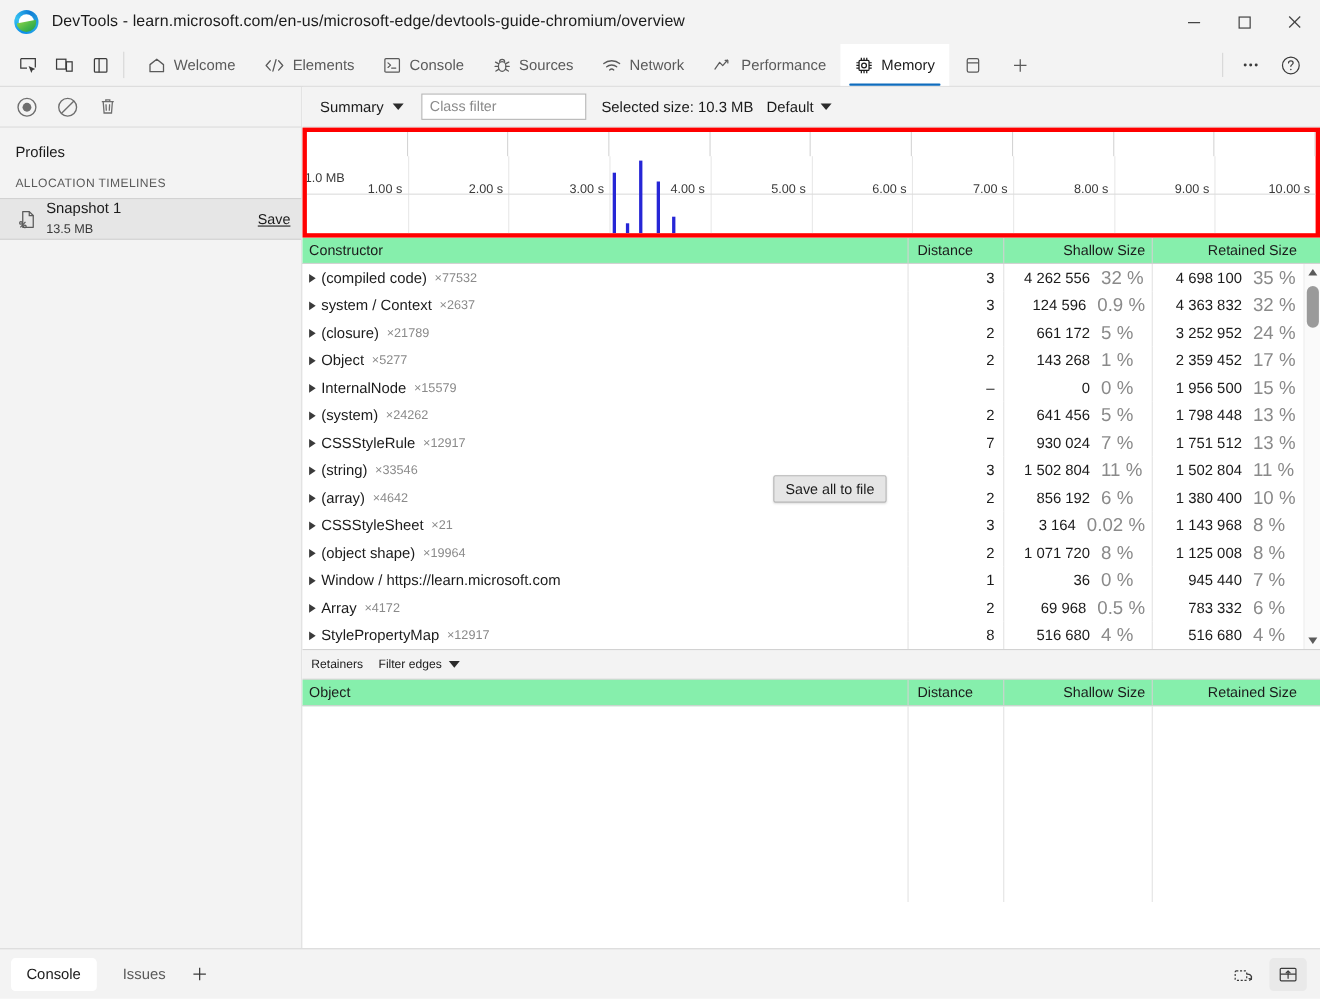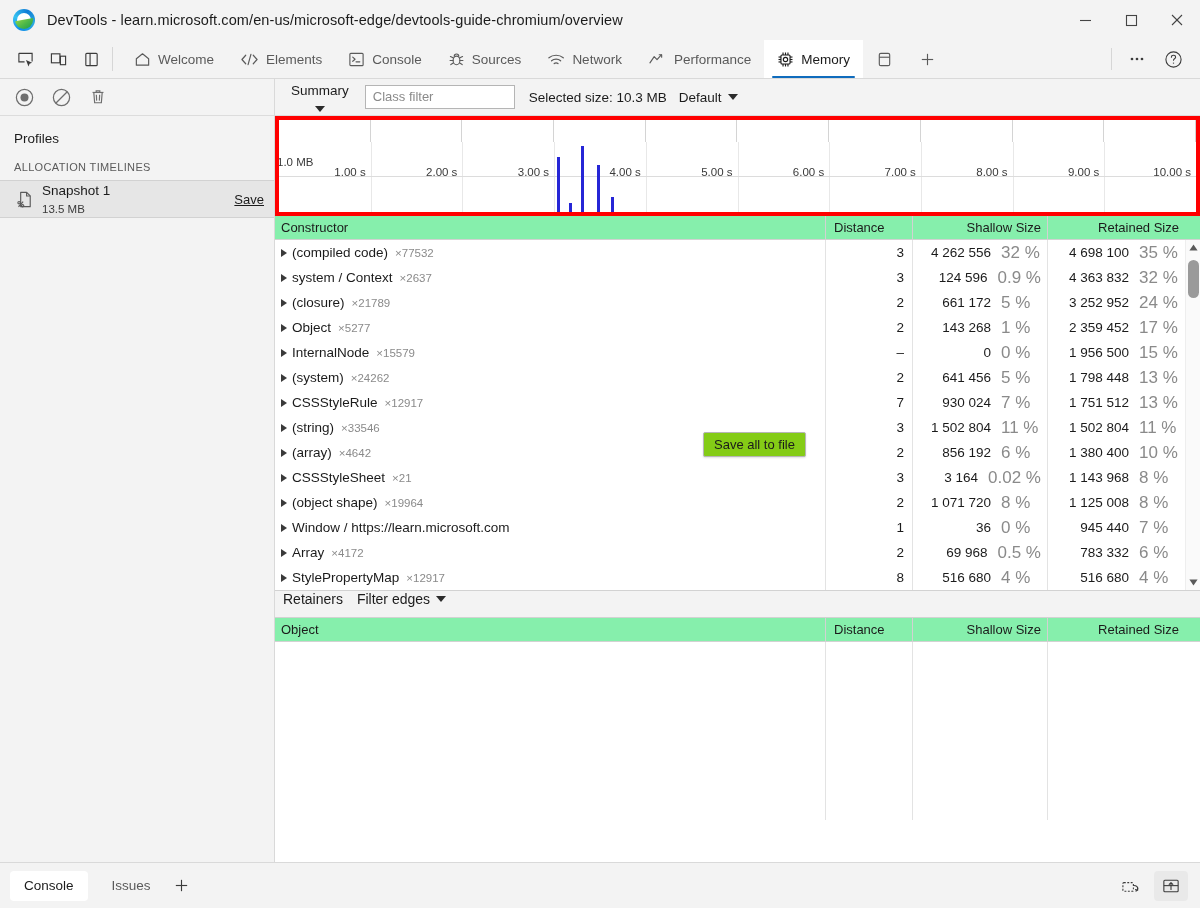--- a/index.html
+++ b/index.html
@@ -98,21 +98,21 @@
     margin-left:auto; font-size:13px; color:#1b1b1b; text-decoration:underline;
   }
 
   
   .main { position:absolute; left:275px; top:79px; width:925px; height:783px; background:#ffffff; }
 
   .mtoolbar {
     height:37px; display:flex; align-items:center; gap:0; padding-left:8px;
     background:#f3f3f3; border-bottom:1px solid #dcdcdc;
   }
-  .msel { display:flex; align-items:center; gap:8px; font-size:13.5px; color:#1b1b1b; padding:0 8px;flex-direction:column; }
+  .msel { display:flex; align-items:center; gap:8px; font-size:13.5px; color:#1b1b1b; padding:0 8px; }
   .caret { width:0; height:0; border-left:5px solid transparent; border-right:5px solid transparent;
            border-top:6px solid #2b2b2b; }
   .classfilter {
     width:150px; height:24px; border:1px solid #b5b5b5; background:#fff;
     margin-left:8px; font-size:13px; color:#8a8a8a; padding:0 7px; line-height:22px;
   }
   .selsize { margin-left:14px; font-size:13.5px; color:#1b1b1b; }
   .defsel { margin-left:12px; display:flex; align-items:center; gap:6px; font-size:13.5px; color:#1b1b1b; }
 
   
@@ -153,38 +153,38 @@
   .c-retained    { width:137px; justify-content:flex-end; padding-right:6px; gap:10px; }
   .disc { width:0; height:0; border-top:4.5px solid transparent; border-bottom:4.5px solid transparent;
           border-left:6px solid #3a3a3a; margin-right:5px; flex:0 0 auto; }
   .cname { white-space:nowrap; }
   .ccount { font-size:11.5px; color:#8a8a8a; margin-left:7px; }
   .num { font-variant-numeric:tabular-nums; }
   .pct { font-size:17px; color:#8a8a8a; min-width:40px; }
 
   
   .tooltip {
-    position:absolute; background:#84cc16; border:1px solid #b6b6b6;
+    position:absolute; background:#e5e5e5; border:1px solid #b6b6b6;
     font-size:13px; color:#1b1b1b; padding:4px 10px; border-radius:2px;
     box-shadow:0 1px 2px rgba(0,0,0,.12);
   }
 
   
   .vscroll {
     position:absolute; right:0; top:0; width:15px; bottom:0; background:#fafafa;
     border-left:1px solid #eee;
   }
   .vs-arrow { width:15px; height:15px; display:flex; align-items:center; justify-content:center; }
   .vs-thumb { position:absolute; left:2px; width:11px; border-radius:6px; background:#9a9a9a; }
 
   
   .retbar {
-    height:28px; display:flex; align-items:flex-start; gap:14px; padding-left:8px;
+    height:28px; display:flex; align-items:center; gap:14px; padding-left:8px;
     background:#f3f3f3; border-top:1px solid #d2d2d2; border-bottom:1px solid #d2d2d2;
-    font-size:14px; color:#1b1b1b;
+    font-size:11px; color:#1b1b1b;
   }
   .retbar .fe { display:flex; align-items:center; gap:6px; }
   .caret-sm { width:0;height:0;border-left:5px solid transparent;border-right:5px solid transparent;border-top:6px solid #2b2b2b; }
   .ret-empty { height:178px; display:flex; }
   .ret-col { border-right:1px solid #e3e3e3; height:100%; }
 
   
   .drawer {
     position:absolute; left:0; top:862px; width:1200px; height:46px;
     background:#f3f3f3; border-top:1px solid #d9d9d9; display:flex; align-items:center;

